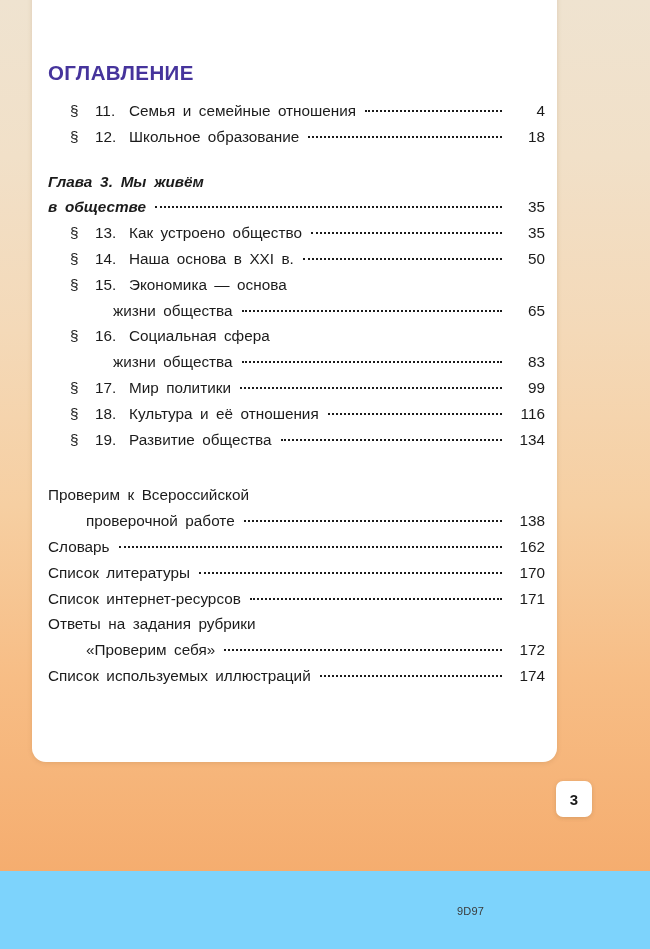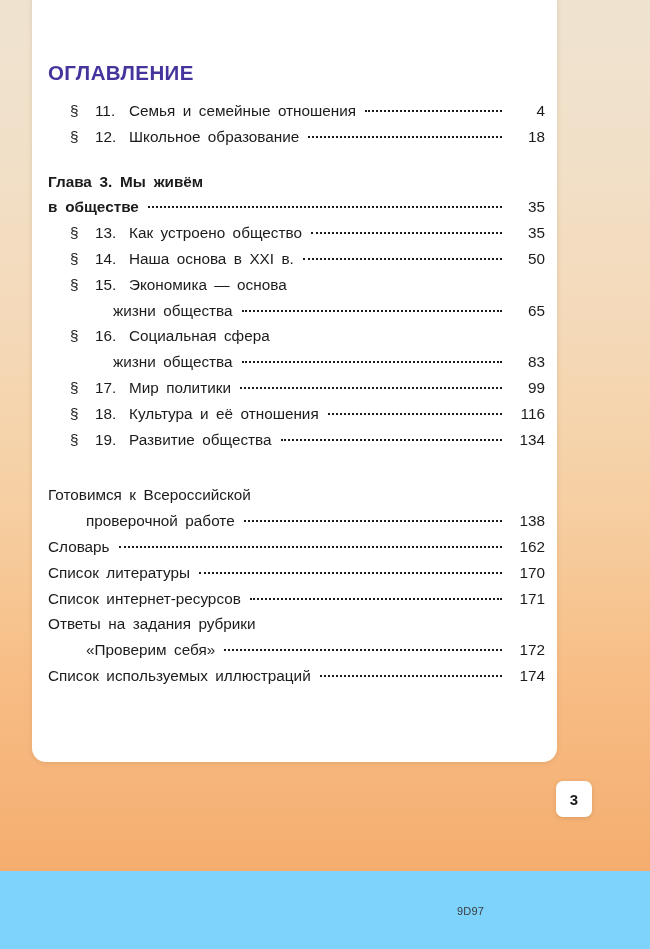--- a/index.html
+++ b/index.html
@@ -104,20 +104,21 @@
     margin-left: 11px;
   }
 
   .label {
     flex: 0 0 auto;
     word-spacing: 3.2px;
   }
   .label.bold {
     font-weight: bold;
     word-spacing: 3.5px;
+    font-style: italic;
   }
 
   
   .leader {
     flex: 1 1 auto;
     position: relative;
     height: 1em;
     margin: 0 7px 0 9px;
     overflow: hidden;
   }
@@ -273,21 +274,21 @@
         <span class="sect-mark">§</span>
         <span class="sect-num">19.</span>
         <span class="label">Развитие общества</span>
         <span class="leader"></span>
         <span class="pageno">134</span>
       </div>
 
       <div class="spacer-lg"></div>
 
       <div class="row indent-plain">
-        <span class="label">Готовимся к Всероссийской</span>
+        <span class="label">Проверим к Всероссийской</span>
         <span class="leader hidden"></span>
       </div>
       <div class="row indent-cont2">
         <span class="label">проверочной работе</span>
         <span class="leader"></span>
         <span class="pageno">138</span>
       </div>
 
       <div class="row indent-plain">
         <span class="label">Словарь</span>

